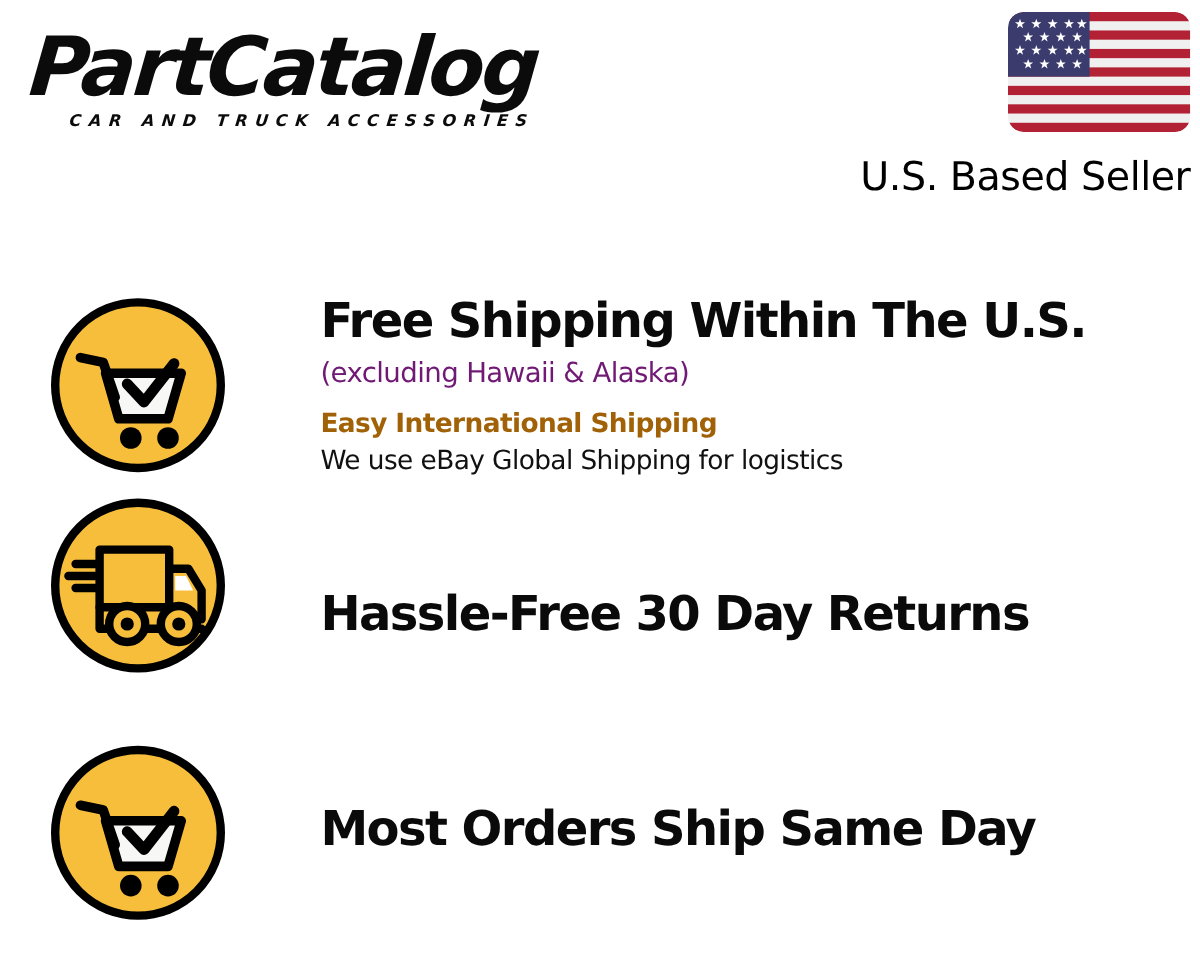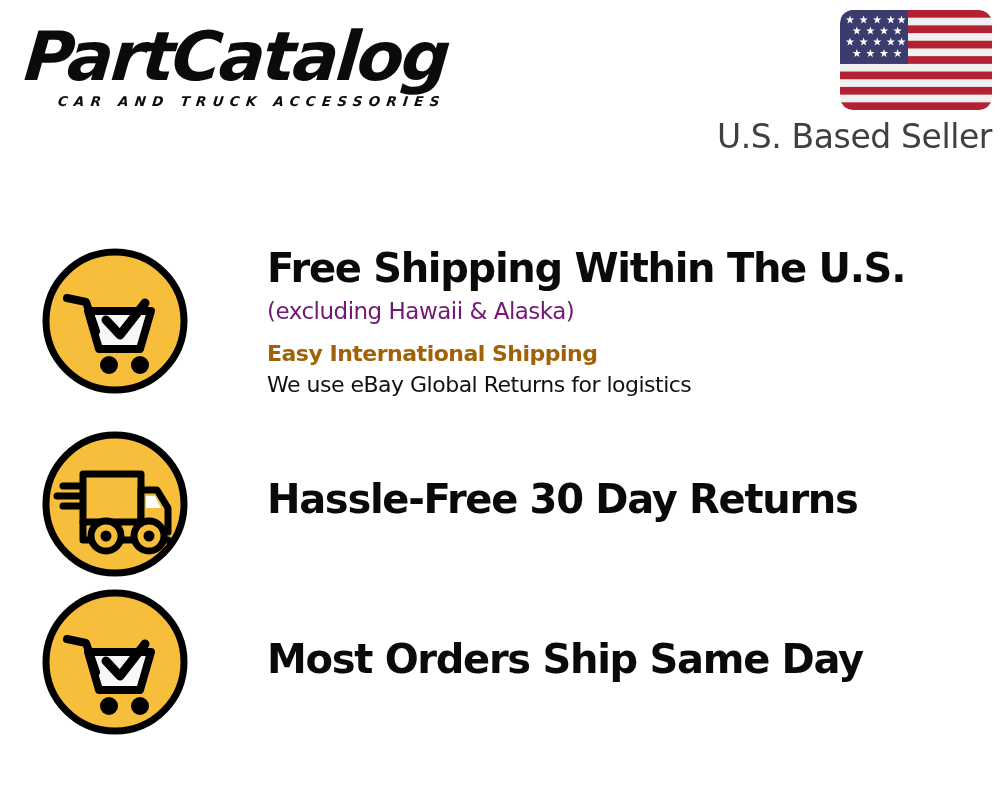--- a/index.html
+++ b/index.html
@@ -65,37 +65,37 @@
     display: block;
     margin-left: auto;
     border-radius: 13px;
     overflow: hidden;
   }
   #seller-badge-label {
     font-family: "DejaVu Sans", sans-serif;
     font-weight: 400;
     font-size: 33px;
     line-height: 40px;
-    color: #404040;
-    margin-top: 7px;
+    color: #000000;
+    margin-top: 17px;
     letter-spacing: -0.4px;
     white-space: nowrap;
   }
 
   
   .feature-row {
     position: absolute;
     left: 0;
     width: 1000px;
     display: flex;
     align-items: flex-start;
   }
   #feature-row-0 { top: 245px; }
-  #feature-row-1 { top: 426px; }
-  #feature-row-2 { top: 586px; }
+  #feature-row-1 { top: 410px; align-items: center; }
+  #feature-row-2 { top: 618px; }
 
   .feature-icon-wrap {
     width: 224px;
     flex: 0 0 224px;
     display: flex;
     justify-content: center;
     padding-left: 6px;
     box-sizing: border-box;
   }
   .feature-icon {
@@ -226,21 +226,21 @@
       <path d="M67 75 L81 90 L106 58" fill="none" stroke="#000000" stroke-width="9" stroke-linecap="round" stroke-linejoin="round"></path>
 
       <circle cx="70" cy="120" r="9" fill="#000000"></circle>
       <circle cx="101" cy="120" r="9" fill="#000000"></circle>
     </svg>
   </div>
   <div class="feature-text">
     <div class="feature-title">Free Shipping Within The U.S.</div>
     <div class="feature-sub">(excluding Hawaii &amp; Alaska)</div>
     <div class="feature-sub-strong">Easy International Shipping</div>
-    <div class="feature-sub-note">We use eBay Global Returns for logistics</div>
+    <div class="feature-sub-note">We use eBay Global Shipping for logistics</div>
   </div>
 </div>
 
 <div class="feature-row" id="feature-row-1">
   <div class="feature-icon-wrap">
     <svg class="feature-icon" viewBox="0 0 152 152" aria-hidden="true">
       <circle cx="76" cy="76" r="69" fill="#F7BE3C" stroke="#000000" stroke-width="7"></circle>
 
       <path d="M24 58 L56 58" stroke="#000000" stroke-width="7" stroke-linecap="round"></path>
       <path d="M18 68 L52 68" stroke="#000000" stroke-width="7" stroke-linecap="round"></path>

